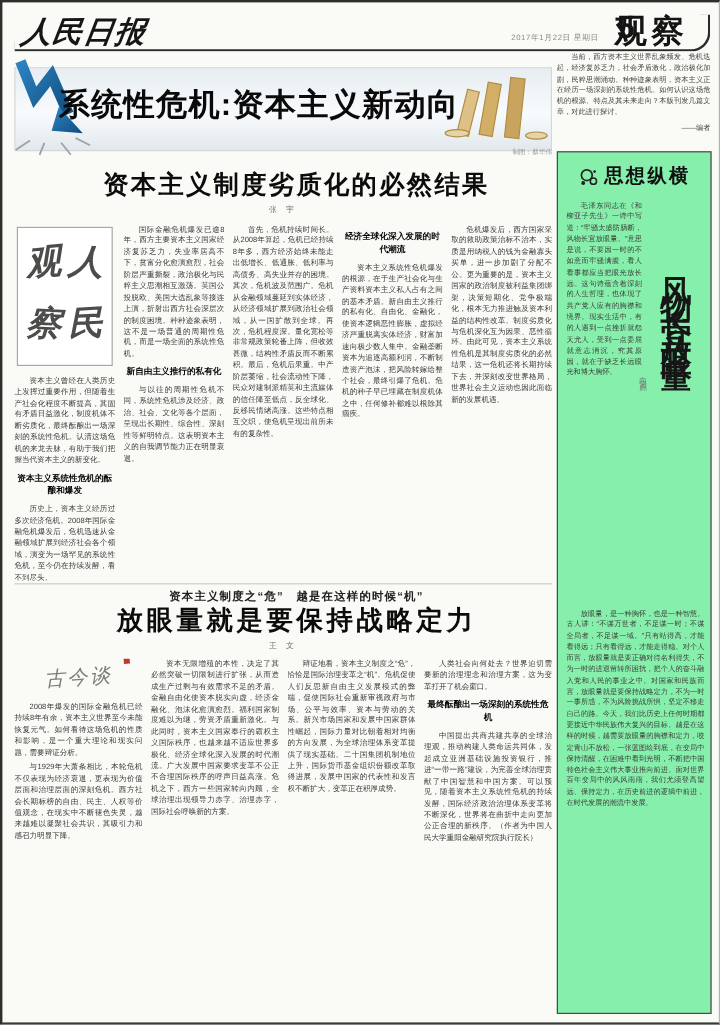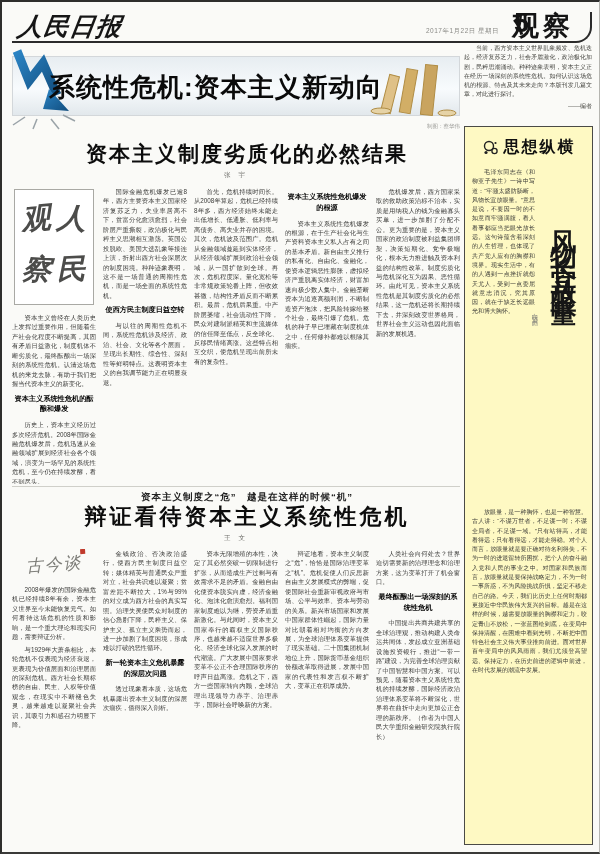--- a/index.html
+++ b/index.html
@@ -17,21 +17,21 @@
   .logo { left:16px; top:8px; font-family:"DejaVu Serif", serif; font-style:italic;
           font-weight:bold; font-size:25px; color:#161616; transform:skewX(-8deg); letter-spacing:1px; }
   .date-line { left:424px; top:25px; font-size:6.5px; color:#8a8a86; letter-spacing:0.5px; }
   .page-num { left:512px; top:6px; font-size:27px; font-weight:bold; color:#141414; }
   .section-name { left:510px; top:6px; font-size:27px; font-weight:900; color:#141414; letter-spacing:4px; }
   .header-rule { left:10px; top:10px; width:580px; height:31px;
                  border-bottom:2px solid #2b2b2b; border-right:2px solid #2b2b2b;
                  border-bottom-right-radius:16px; }
 
   
-  .banner { left:10px; top:54px; width:448px; height:60px;
+  .banner { left:10px; top:54px; width:448px; height:70px;
             background:linear-gradient(180deg,#e7edf1 0%,#f8fbfd 55%,#e2e8ec 100%);
             border:1px solid #d3d7da; }
   .banner-headline { position:absolute; left:36px; top:13px; font-size:26px; font-weight:900;
                      color:#0a0a0a; letter-spacing:1px; white-space:nowrap; }
   .banner-arrow { position:absolute; left:-6px; top:-10px; }
   .banner-gold { position:absolute; right:0px; top:4px; }
   .banner-credit { left:318px; top:121px; width:140px; text-align:right; font-size:5.5px; color:#9b9b97; }
 
   
   .a-title { left:21px; width:448px; text-align:center; font-weight:900; color:#0c0c0c; }
@@ -67,21 +67,21 @@
            color:#7d7d78; transform:rotate(-4deg); letter-spacing:2px; }
   .gujin .seal-dot { position:absolute; right:4px; top:-2px; width:5px; height:5px; background:#c0392b; }
 
   
   .note { left:462px; top:42px; width:128px; height:80px; overflow:hidden; }
   .note p { font-size:6px; line-height:1.55; text-align:justify; color:#44443f;
             text-indent:2em; word-break:break-all; }
   .note .signoff { text-align:right; font-size:6px; color:#44443f; margin-top:2px; }
 
   .sb-box { left:462px; top:124px; width:129px; height:719px; border:1.5px solid #4a4a46;
-            background:#fef9c3; padding:6px 7px; overflow:hidden; }
+            background:#86efac; padding:6px 7px; overflow:hidden; }
   .sb-header { display:flex; align-items:center; justify-content:center; gap:5px; margin:4px 0 10px; }
   .sb-header .label { font-size:16px; font-weight:900; letter-spacing:2px; color:#101010; }
   .sb-content { position:relative; height:676px; }
   .sb-lefttext { position:absolute; left:0; top:0; width:63px; height:332px; overflow:hidden; }
   .sb-lefttext p, .sb-bottomtext p { font-size:6px; line-height:1.55; text-align:justify;
             color:#3c3c38; text-indent:2em; word-break:break-all; }
   .sb-title { position:absolute; right:3px; top:42px; height:310px;
               writing-mode:vertical-rl; text-orientation:upright;
               font-size:26px; font-weight:900; color:#161616; letter-spacing:12px; }
   .sb-author { position:absolute; right:46px; top:140px;
@@ -140,54 +140,49 @@
         <span>人</span>
         <span>察</span>
         <span>民</span>
       </div>
       <p>资本主义曾经在人类历史上发挥过重要作用，但随着生产社会化程度不断提高，其固有矛盾日益激化，制度机体不断劣质化，最终酝酿出一场深刻的系统性危机。认清这场危机的来龙去脉，有助于我们把握当代资本主义的新变化。</p>
       <div class="subhead">资本主义系统性危机的酝酿和爆发</div>
       <p>历史上，资本主义经历过多次经济危机。2008年国际金融危机爆发后，危机迅速从金融领域扩展到经济社会各个领域，演变为一场罕见的系统性危机，至今仍在持续发酵，看不到尽头。</p>
     </div>
     <div class="col">
       <p>国际金融危机爆发已逾8年，西方主要资本主义国家经济复苏乏力，失业率居高不下，贫富分化愈演愈烈，社会阶层严重撕裂，政治极化与民粹主义思潮相互激荡。英国公投脱欧、美国大选乱象等接连上演，折射出西方社会深层次的制度困境。种种迹象表明，这不是一场普通的周期性危机，而是一场全面的系统性危机。</p>
-      <div class="subhead">使西方民主制度日益空转</div>
+      <div class="subhead">新自由主义推行的私有化</div>
       <p>与以往的周期性危机不同，系统性危机涉及经济、政治、社会、文化等各个层面，呈现出长期性、综合性、深刻性等鲜明特点。这表明资本主义的自我调节能力正在明显衰退。</p>
     </div>
     <div class="col">
       <p>首先，危机持续时间长。从2008年算起，危机已经持续8年多，西方经济始终未能走出低增长、低通胀、低利率与高债务、高失业并存的困境。其次，危机波及范围广。危机从金融领域蔓延到实体经济，从经济领域扩展到政治社会领域，从一国扩散到全球。再次，危机程度深。量化宽松等非常规政策轮番上阵，但收效甚微，结构性矛盾反而不断累积。最后，危机后果重。中产阶层萎缩，社会流动性下降，民众对建制派精英和主流媒体的信任降至低点，反全球化、反移民情绪高涨。这些特点相互交织，使危机呈现出前所未有的复杂性。</p>
     </div>
     <div class="col">
-      <div class="subhead">资本主义系统性危机爆发的根源</div>
+      <div class="subhead">经济全球化深入发展的时代潮流</div>
       <p>资本主义系统性危机爆发的根源，在于生产社会化与生产资料资本主义私人占有之间的基本矛盾。新自由主义推行的私有化、自由化、金融化，使资本逻辑恶性膨胀，虚拟经济严重脱离实体经济，财富加速向极少数人集中。金融垄断资本为追逐高额利润，不断制造资产泡沫，把风险转嫁给整个社会，最终引爆了危机。危机的种子早已埋藏在制度机体之中，任何修补都难以根除其痼疾。</p>
     </div>
     <div class="col">
       <p>危机爆发后，西方国家采取的救助政策治标不治本，实质是用纳税人的钱为金融寡头买单，进一步加剧了分配不公。更为重要的是，资本主义国家的政治制度被利益集团绑架，决策短期化、党争极端化，根本无力推进触及资本利益的结构性改革。制度劣质化与危机深化互为因果、恶性循环。由此可见，资本主义系统性危机是其制度劣质化的必然结果，这一危机还将长期持续下去，并深刻改变世界格局，世界社会主义运动也因此面临新的发展机遇。</p>
     </div>
   </div>
 
   <div class="abs divider"></div>
 
   <div class="abs a-title kicker">资本主义制度之“危”　越是在这样的时候“机”</div>
-  <div class="abs a-title title-2">辩证看待资本主义系统性危机</div>
+  <div class="abs a-title title-2">放眼量就是要保持战略定力</div>
   <div class="abs byline byline-2">王 文</div>
 
   <div class="abs cols cols-2">
     <div class="col">
       <div class="gujin">
         <span>古今谈</span>
         <span class="seal-dot"></span>
       </div>
       <p>2008年爆发的国际金融危机已经持续8年有余，资本主义世界至今未能恢复元气。如何看待这场危机的性质和影响，是一个重大理论和现实问题，需要辩证分析。</p>
       <p>与1929年大萧条相比，本轮危机不仅表现为经济衰退，更表现为价值层面和治理层面的深刻危机。西方社会长期标榜的自由、民主、人权等价值观念，在现实中不断褪色失灵，越来越难以凝聚社会共识，其吸引力和感召力明显下降。</p>
-    </div>
-    <div class="col">
-      <p>金钱政治、否决政治盛行，使西方民主制度日益空转；媒体精英与普通民众严重对立，社会共识难以凝聚；贫富差距不断拉大，1%与99%的对立成为西方社会的真实写照。治理失灵使民众对制度的信心急剧下降，民粹主义、保护主义、孤立主义乘势而起，进一步加剧了制度困境，形成难以打破的恶性循环。</p>
-      <div class="subhead">新一轮资本主义危机暴露的深层次问题</div>
-      <p>透过现象看本质，这场危机暴露出资本主义制度的深层次痼疾，值得深入剖析。</p>
     </div>
     <div class="col">
       <p>资本无限增殖的本性，决定了其必然突破一切限制进行扩张，从而造成生产过剩与有效需求不足的矛盾。金融自由化使资本脱实向虚，经济金融化、泡沫化愈演愈烈。福利国家制度难以为继，劳资矛盾重新激化。与此同时，资本主义国家奉行的霸权主义国际秩序，也越来越不适应世界多极化、经济全球化深入发展的时代潮流。广大发展中国家要求变革不公正不合理国际秩序的呼声日益高涨。危机之下，西方一些国家转向内顾，全球治理出现领导力赤字、治理赤字，国际社会呼唤新的方案。</p>
     </div>
     <div class="col">
       <p>辩证地看，资本主义制度之“危”，恰恰是国际治理变革之“机”。危机促使人们反思新自由主义发展模式的弊端，促使国际社会重新审视政府与市场、公平与效率、资本与劳动的关系。新兴市场国家和发展中国家群体性崛起，国际力量对比朝着相对均衡的方向发展，为全球治理体系变革提供了现实基础。二十国集团机制地位上升，国际货币基金组织份额改革取得进展，发展中国家的代表性和发言权不断扩大，变革正在积厚成势。</p>
     </div>
     <div class="col">
       <p>人类社会向何处去？世界迫切需要新的治理理念和治理方案，这为变革打开了机会窗口。</p>
       <div class="subhead">最终酝酿出一场深刻的系统性危机</div>

